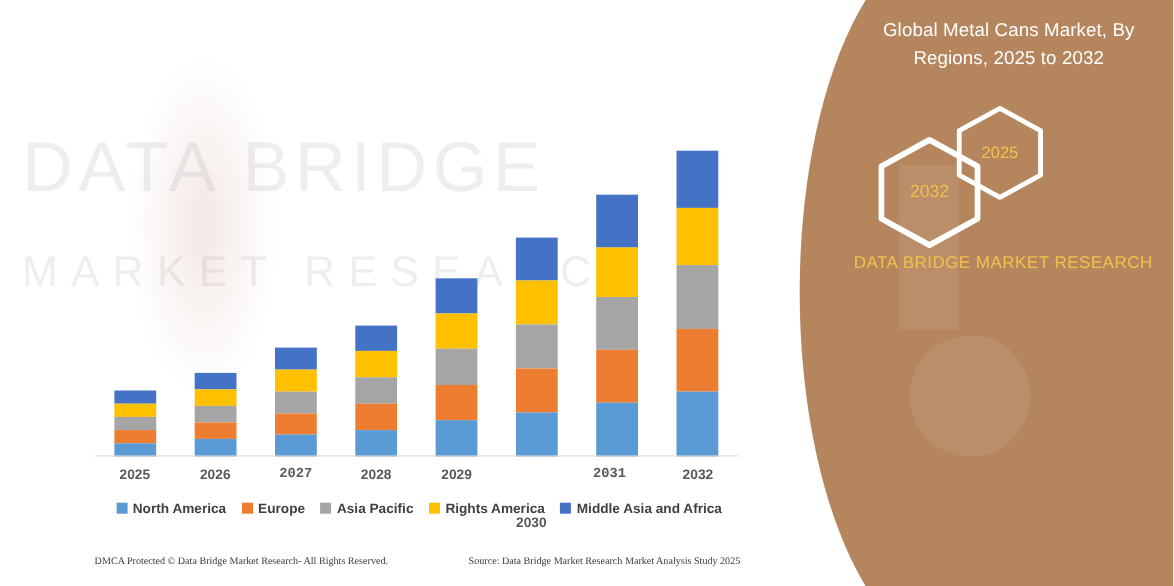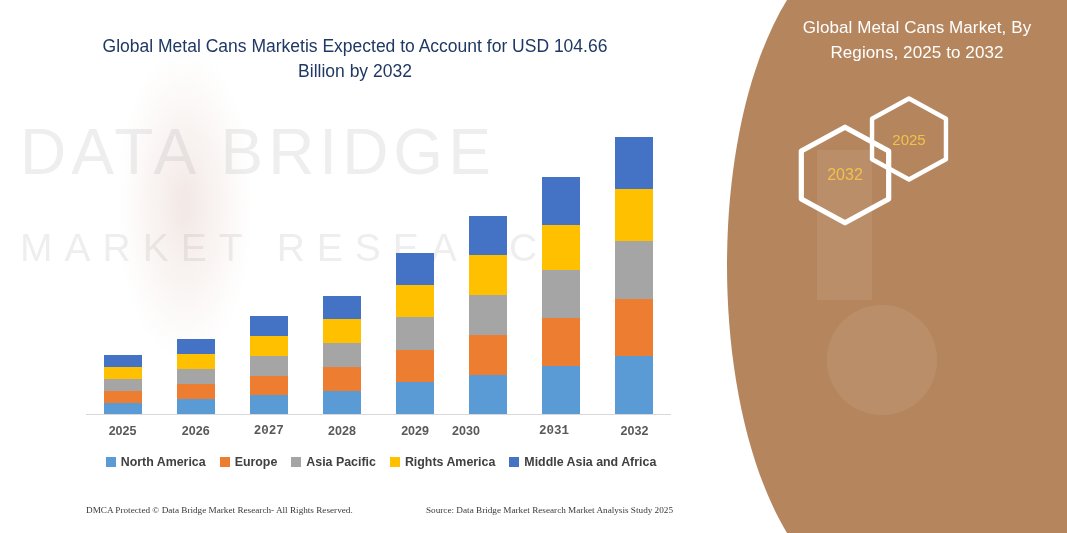--- a/index.html
+++ b/index.html
@@ -202,21 +202,20 @@
 
   <div class="chart-area">
 
     <div class="soft-blob"></div>
 
     <div class="watermark">
       <span>DATA BRIDGE</span>
       <span class="wm2">MARKET RESEARCH</span>
     </div>
 
-    <div class="chart-title">Global Metal Cans Marketis Expected to Account for USD 104.66 Billion by 2032</div>
 
     <div class="plot" id="plot">
         <div class="bar-col" style="left: 17.5625px;">
           <div class="seg" title="Middle East and Africa 2025: 12" style="height: 12px; background: rgb(68, 114, 196);"></div>
           <div class="seg" title="South America 2025: 12" style="height: 12px; background: rgb(255, 192, 0);"></div>
           <div class="seg" title="Asia Pacific 2025: 12" style="height: 12px; background: rgb(165, 165, 165);"></div>
           <div class="seg" title="Europe 2025: 12" style="height: 12px; background: rgb(237, 125, 49);"></div>
           <div class="seg" title="North America 2025: 12" style="height: 12px; background: rgb(91, 155, 213);"></div>
         </div>
         <div class="bar-col" style="left: 90.6875px;">
@@ -269,21 +268,21 @@
           <div class="seg" title="North America 2032: 59" style="height: 59px; background: rgb(91, 155, 213);"></div>
         </div>
       </div>
     <div class="axis-line"></div>
     <div class="x-labels" id="x-labels">
         <div class="x-label" style="left: 1.5625px;">2025</div>
         <div class="x-label" style="left: 74.6875px;">2026</div>
         <div class="x-label" style="left: 147.812px; font-family: Liberation Mono, monospace;">2027</div>
         <div class="x-label" style="left: 220.938px;">2028</div>
         <div class="x-label" style="left: 294.062px;">2029</div>
-        <div class="x-label" style="left: 345px;">2030</div>
+        <div class="x-label" style="left: 362px; margin-top: 44px;">2030</div>
         <div class="x-label" style="left: 433px; font-family: Liberation Mono, monospace;">2031</div>
         <div class="x-label" style="left: 513.438px;">2032</div>
       </div>
 
     <div class="legend" id="legend">
         <div class="legend-item">
           <span class="swatch" style="background: rgb(91, 155, 213);"></span>
           <span>North America</span>
         </div>
         <div class="legend-item">
@@ -329,16 +328,17 @@
         <span>2032</span>
       </div>
       <div class="hex hex-2025">
         <svg viewBox="0 0 100 100" width="88" height="88">
           <polygon points="50,4 92,27 92,73 50,96 8,73 8,27" fill="none" stroke="#ffffff" stroke-width="5" stroke-linejoin="round"></polygon>
         </svg>
         <span>2025</span>
       </div>
     </div>
 
+    <div class="brand-text">DATA BRIDGE MARKET RESEARCH</div>
 
   </div>
 
 </div>
 
 </body></html>

